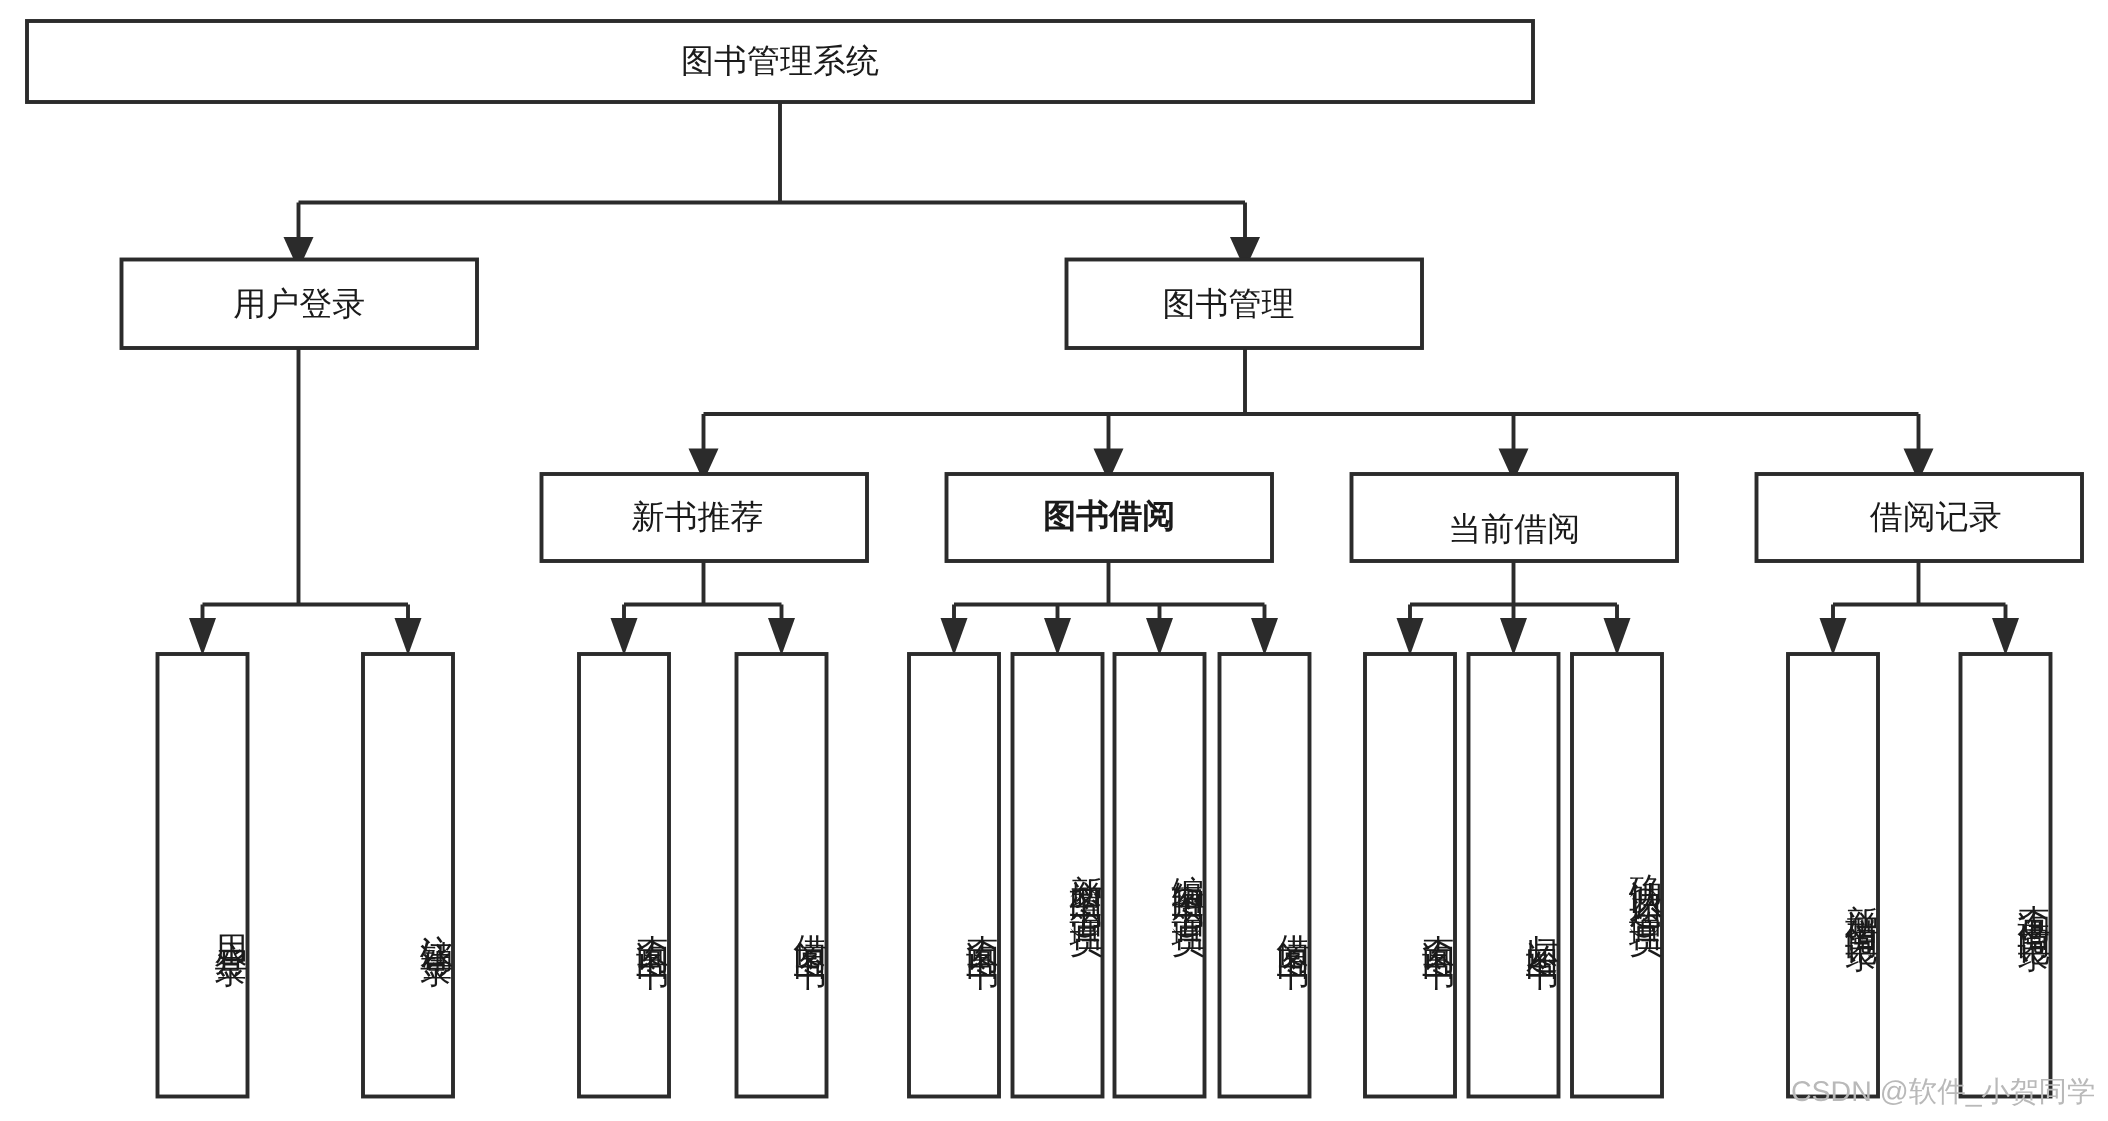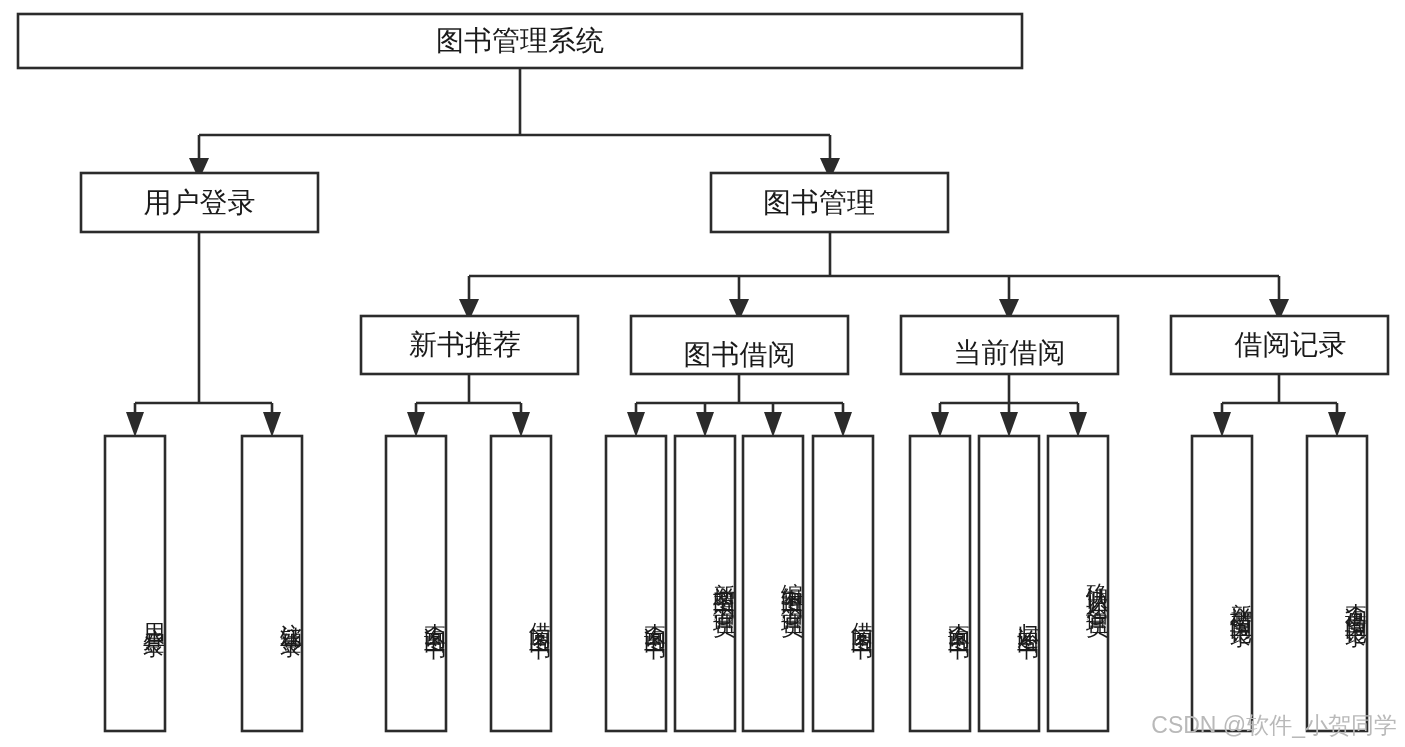--- a/index.html
+++ b/index.html
@@ -55,31 +55,31 @@
     color: #1a1a1a;
     white-space: nowrap;
     pointer-events: none;
   }
   .hbox-label {
     position: absolute;
     display: flex;
     align-items: center;
     justify-content: center;
     font-family: "Liberation Sans", "DejaVu Sans", sans-serif;
-    font-size: 28px;
+    font-size: 22px;
     color: #1a1a1a;
     white-space: nowrap;
     pointer-events: none;
   }
   .watermark {
     position: absolute;
     right: 8px;
     bottom: 6px;
     font-family: "Liberation Sans", "DejaVu Sans", sans-serif;
-    font-size: 23px;
+    font-size: 19px;
     color: #b9b9b9;
     white-space: nowrap;
     user-select: none;
   }
 </style>
 </head>
 <body>
 
 <div id="diagram-root">
 
@@ -190,21 +190,21 @@
       <rect class="box-rect" x="1307" y="436" width="60" height="295"></rect>
     </g>
   </svg>
 
   <div class="hbox-label" style="left:18px; top:14px; width:1004px; height:54px;">图书管理系统</div>
 
   <div class="hbox-label" style="left:81px; top:173px; width:237px; height:59px;">用户登录</div>
   <div class="hbox-label" style="left:711px; top:173px; width:216px; height:59px;">图书管理</div>
 
   <div class="hbox-label" style="left:361px; top:316px; width:208px; height:58px;">新书推荐</div>
-  <div class="hbox-label" style="left:631px; top:327px; width:217px; height:56px;">图书借阅</div>
+  <div class="hbox-label" style="left:631px; top:316px; width:217px; height:56px;font-weight:bold;">图书借阅</div>
   <div class="hbox-label" style="left:901px; top:316px; width:217px; height:74px;">当前借阅</div>
   <div class="hbox-label" style="left:1171px; top:316px; width:239px; height:58px;">借阅记录</div>
 
   <div class="vert-label-wrap" style="left:105px; top:500px; width:60px; height:230px;">用户登录</div>
   <div class="vert-label-wrap" style="left:242px; top:500px; width:60px; height:230px;">注销登录</div>
 
   <div class="vert-label-wrap" style="left:386px; top:500px; width:60px; height:230px;">查询图书</div>
   <div class="vert-label-wrap" style="left:491px; top:500px; width:60px; height:230px;">借阅图书</div>
 
   <div class="vert-label-wrap" style="left:606px; top:500px; width:60px; height:230px;">查询图书</div>

